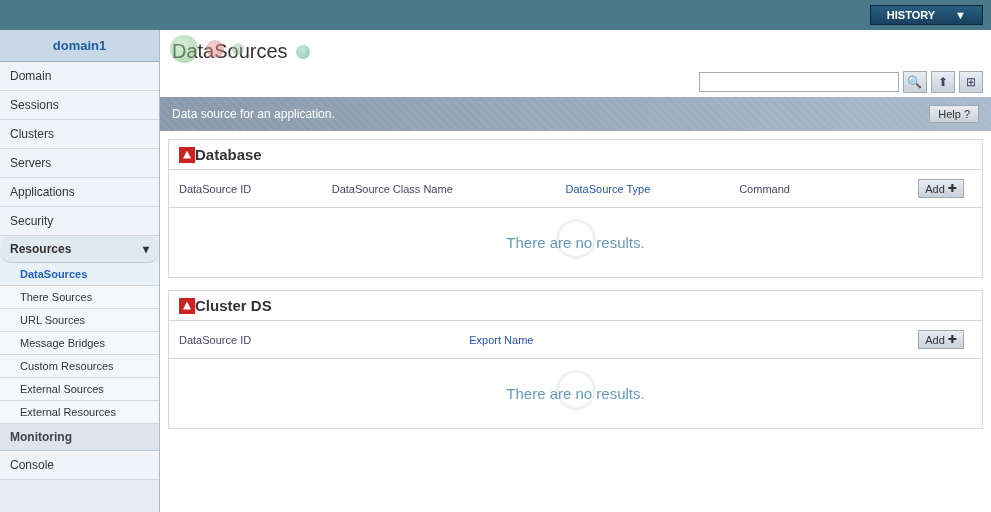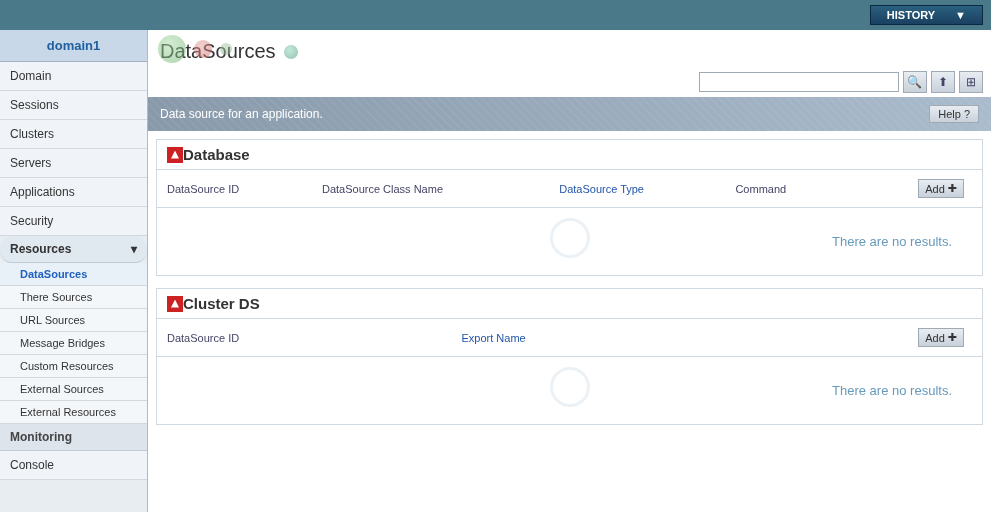--- a/index.html
+++ b/index.html
@@ -29,21 +29,21 @@
 
     
     .main-layout {
       display: flex;
       flex: 1;
       overflow: hidden;
     }
 
     
     .sidebar {
-      width: 148px;
+      width: 160px;
       background: #e8edf2;
       border-right: 1px solid #b0bac4;
       overflow-y: auto;
       flex-shrink: 0;
     }
     .sidebar-domain {
       background: #c8d8e8;
       text-align: center;
       padding: 8px 4px;
       color: #2060a0;
@@ -255,24 +255,24 @@
       align-items: center;
       gap: 3px;
       color: #333;
     }
     .th-add {
       display: flex;
       justify-content: flex-end;
       padding: 4px 8px;
     }
     .no-results {
-      text-align: right;
+      text-align: center;
       padding: 20px;
       color: #6699bb;
-      font-size: 13px;
+      font-size: 15px;
       position: relative;
     }
     .no-results-circle {
       position: absolute;
       left: 50%;
       top: 50%;
       transform: translate(-50%, -60%);
       width: 40px; height: 40px;
       border-radius: 50%;
       border: 3px solid #c0d0e0;

